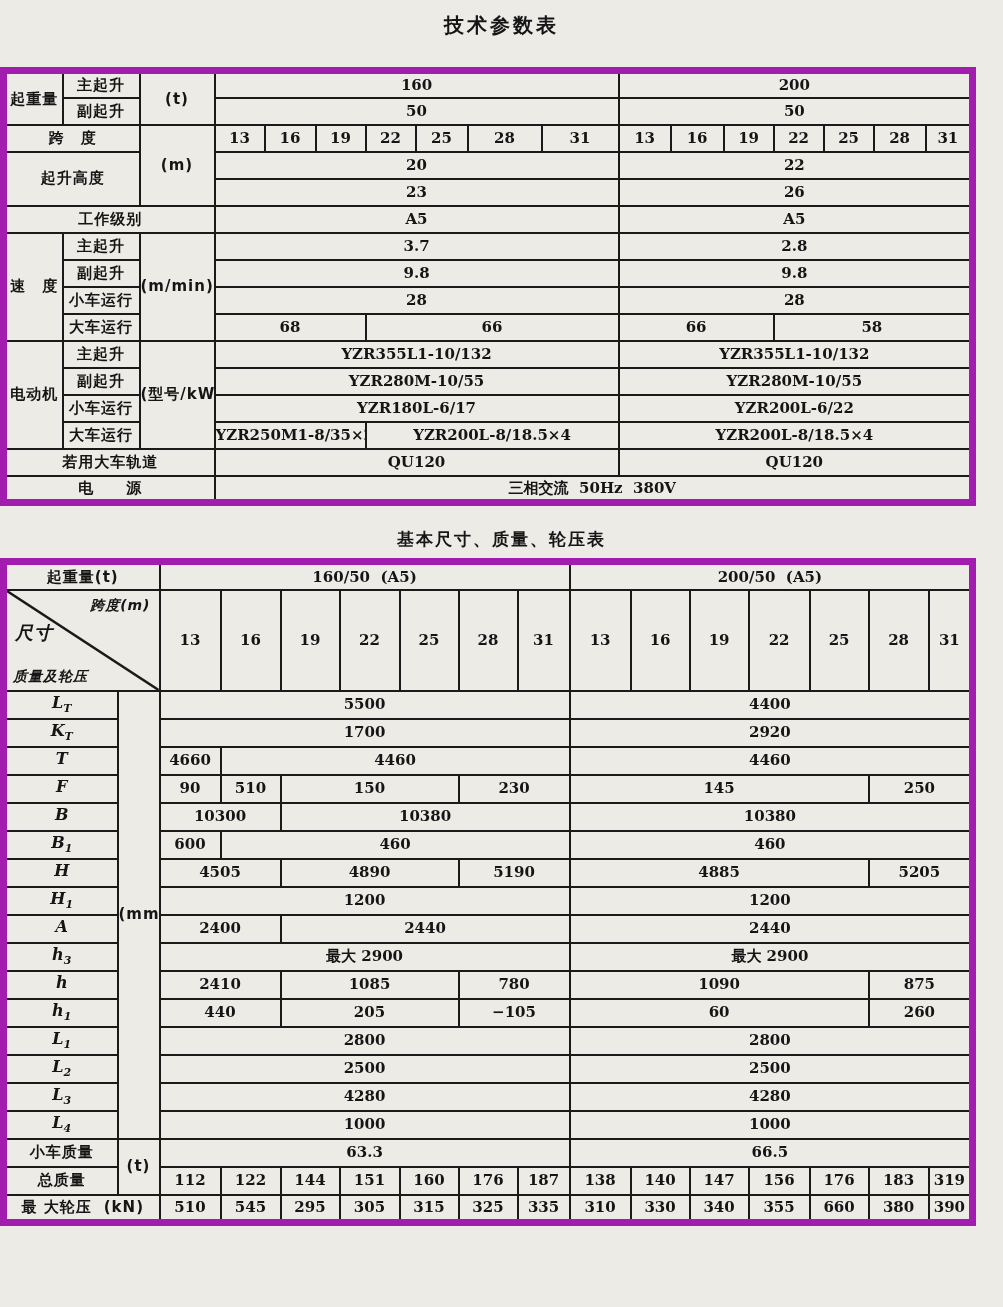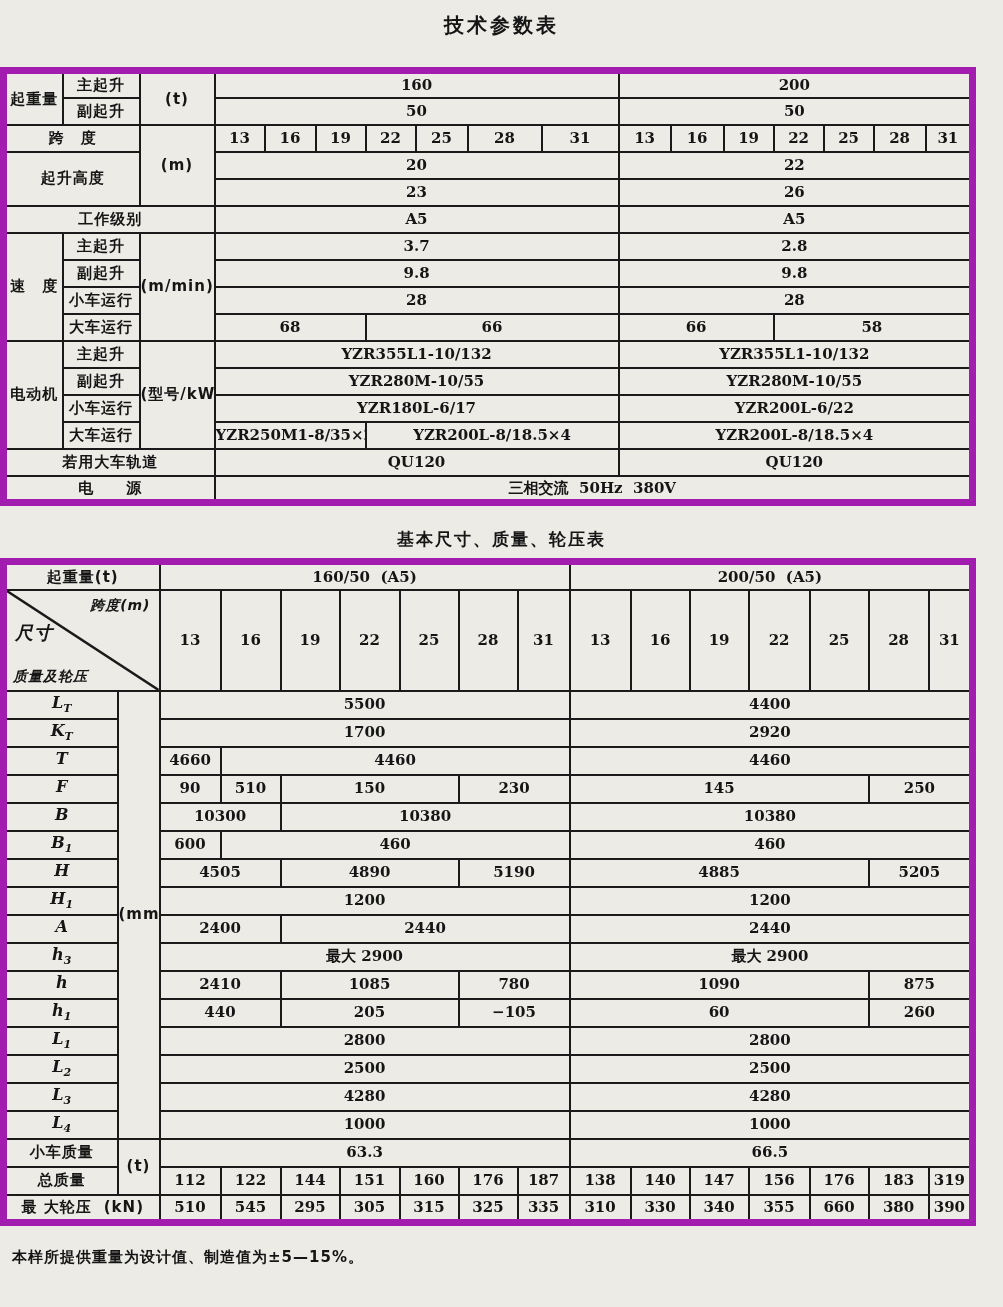--- a/index.html
+++ b/index.html
@@ -376,15 +376,14 @@
       <td class="val">330</td>
       <td class="val">340</td>
       <td class="val">355</td>
       <td class="val">660</td>
       <td class="val">380</td>
       <td class="val">390</td>
     </tr>
   </tbody>
     </table>
 
-  <p class="footnote">本样所提供重量为设计值、制造值为±5—15%。</p>
 
 </div>
 
 </body></html>

